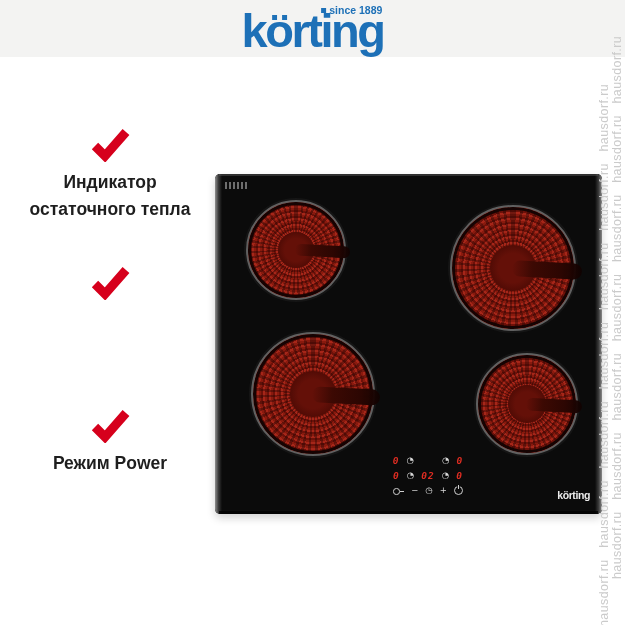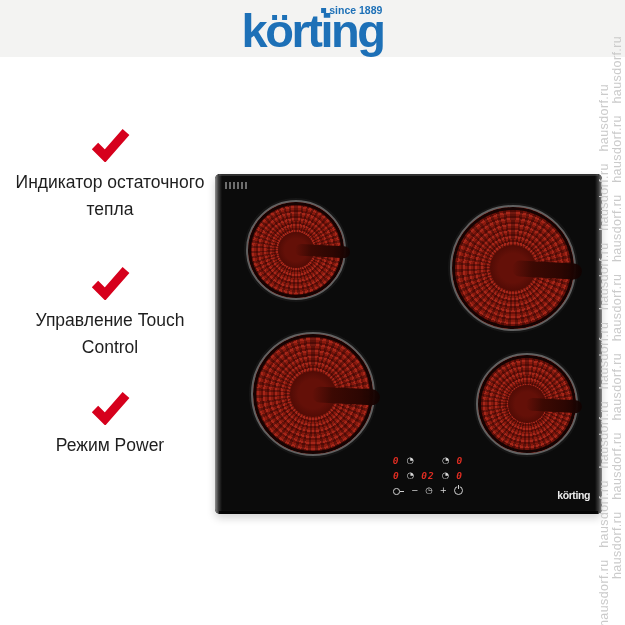--- a/index.html
+++ b/index.html
@@ -20,23 +20,23 @@
   .logo-tag{
     position:absolute;top:-2px;right:1px;display:flex;align-items:center;gap:3px;
     font-size:10.5px;font-weight:600;color:#1d70b7;letter-spacing:0;
   }
   .tag-square{width:5px;height:5px;background:#1d70b7;display:inline-block;}
 
   
   .feature{position:absolute;left:8px;width:204px;text-align:center;z-index:2;}
   .feature .check{display:block;margin:0 auto 7px auto;}
   .feature .label{
-    font-size:17.5px;font-weight:400;line-height:27px;color:#1e1e1e;
+    font-size:17.5px;font-weight:700;line-height:27px;color:#1e1e1e;
   }
-  .f1{top:126px;} .f2{top:264px;} .f3{top:389px;}
+  .f1{top:126px;} .f2{top:264px;} .f3{top:407px;}
 
   
   .cooktop{
     position:absolute;left:215px;top:174px;width:387px;height:340px;
     background:#0b0b0b;border-radius:5px;z-index:1;
     box-shadow:0 4px 8px rgba(0,0,0,0.18);
   }
   .edge-left{position:absolute;left:0;top:0;bottom:0;width:7px;border-radius:5px 0 0 5px;
     background:linear-gradient(to right,#909090,#3a3a3a 50%,rgba(11,11,11,0));}
   .edge-right{position:absolute;right:0;top:0;bottom:0;width:7px;border-radius:0 5px 5px 0;
@@ -119,21 +119,20 @@
   <svg class="check" width="42" height="36" viewBox="0 0 42 36">
     <polyline points="6,20 16,30 37,6" fill="none" stroke="#d6001c" stroke-width="9" stroke-linecap="butt" stroke-linejoin="miter"></polyline>
   </svg>
   <div class="label">Индикатор остаточного тепла</div>
 </div>
 
 <div class="feature f2">
   <svg class="check" width="42" height="36" viewBox="0 0 42 36">
     <polyline points="6,20 16,30 37,6" fill="none" stroke="#d6001c" stroke-width="9" stroke-linecap="butt" stroke-linejoin="miter"></polyline>
   </svg>
-  <div class="label">Управление Touch Control</div>
 </div>
 
 <div class="feature f3">
   <svg class="check" width="42" height="36" viewBox="0 0 42 36">
     <polyline points="6,20 16,30 37,6" fill="none" stroke="#d6001c" stroke-width="9" stroke-linecap="butt" stroke-linejoin="miter"></polyline>
   </svg>
   <div class="label">Режим Power</div>
 </div>
 
 <div class="cooktop">

